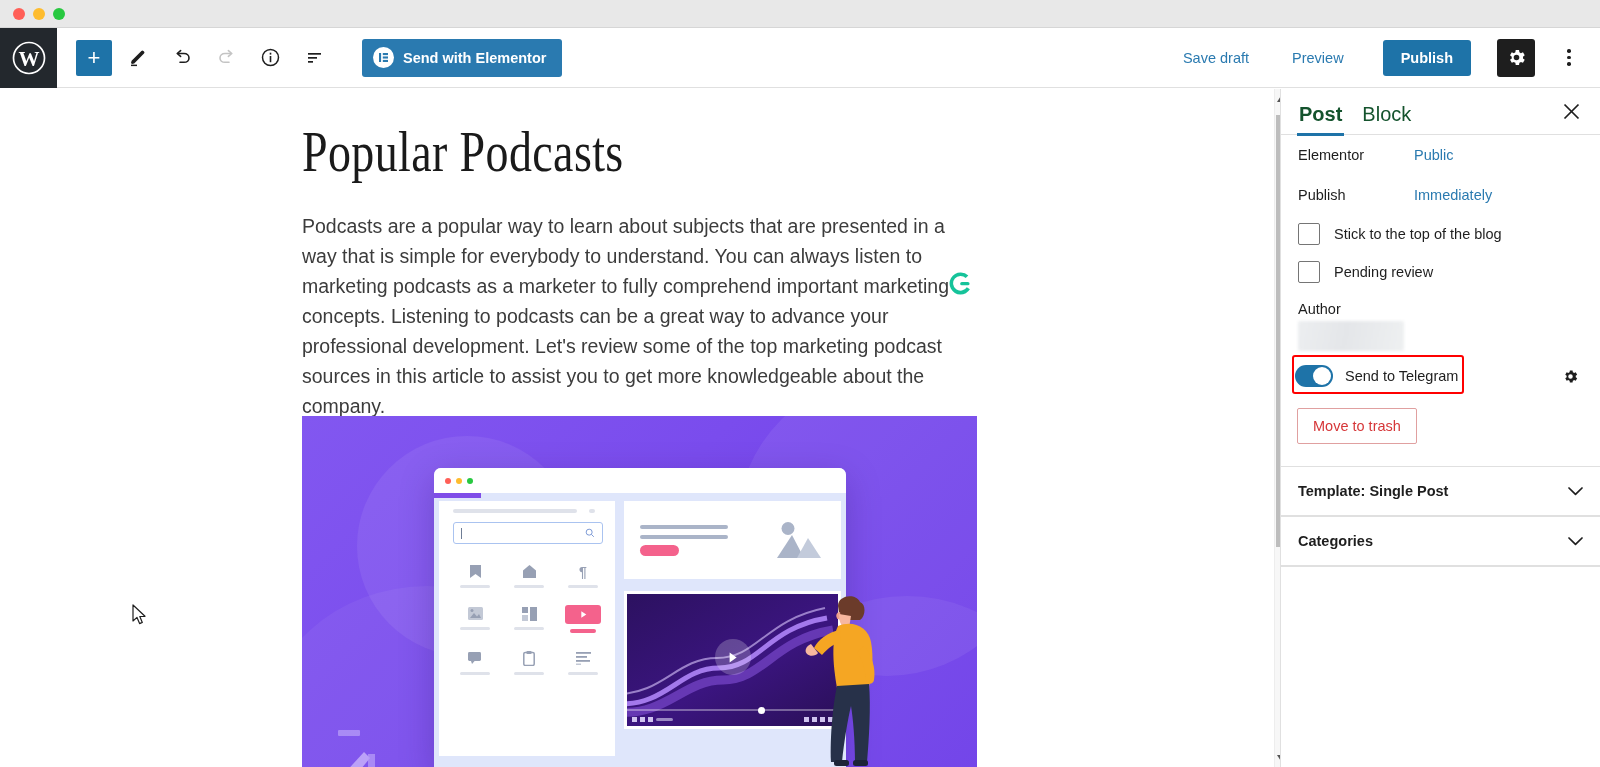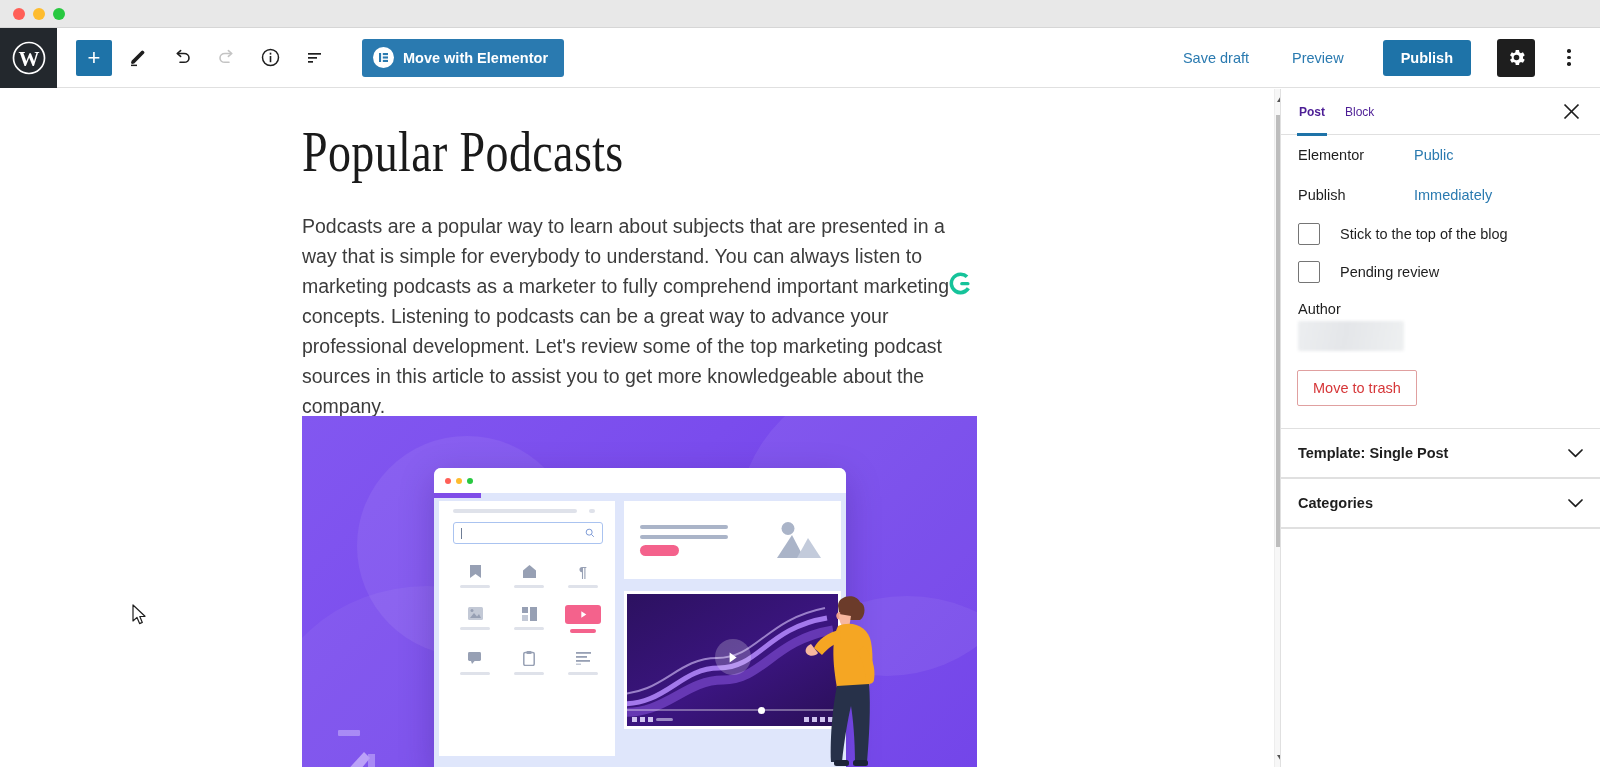--- a/index.html
+++ b/index.html
@@ -235,21 +235,21 @@
     background: #fff; border-left: 1px solid #e0e0e0;
     overflow: hidden;
   }
   .sb-tabs {
     height: 46px; border-bottom: 1px solid #e0e0e0;
     display: flex; align-items: center; padding: 0 8px 0 8px;
     position: relative;
   }
   .sb-tab {
     background: none; border: none; cursor: pointer;
-    font-size: 12px; color: #4c1d95; padding: 14px 10px 13px;
+    font-size: 20px; color: #14532d; padding: 14px 10px 13px;
     font-family: "Liberation Sans", sans-serif;
     position: relative; height: 46px;
   }
   .sb-tab.active { font-weight: 600; }
   .sb-tab.active::after {
     content: ""; position: absolute; left: 8px; right: 8px; bottom: -1px;
     height: 3px; background: #1e73a8;
   }
   .sb-close {
     margin-left: auto; background: none; border: none; cursor: pointer;
@@ -269,21 +269,21 @@
   .row {
     display: flex; align-items: center; justify-content: flex-start;
     padding: 0 17px; height: 40px; font-size: 14.5px;
   }
   .row-label { color: #1e1e1e; width: 112px; flex: 0 0 112px; }
   .row-value {
     background: none; border: none; cursor: pointer; color: #2a7ab0;
     font-size: 14.5px; padding: 4px 4px; font-family: "Liberation Sans", sans-serif;
   }
 
-  .cb-row { display: flex; align-items: center; gap: 20px; padding: 8px 17px 8px 17px; }
+  .cb-row { display: flex; align-items: center; gap: 14px; padding: 8px 17px 8px 17px; }
   .checkbox {
     width: 22px; height: 22px; border: 1.5px solid #757575;
     border-radius: 2px; background: #fff; flex: 0 0 22px; cursor: pointer;
   }
   .cb-label { font-size: 14.5px; color: #1e1e1e; }
 
   .author-label { padding: 10px 17px 4px; font-size: 14.5px; color: #1e1e1e; }
   .author-blur {
     margin: 0 17px; width: 106px; height: 30px;
     background: linear-gradient(100deg,#eceef0,#e4e6e9 45%,#eef0f1);
@@ -384,21 +384,21 @@
 
       <button class="elementor-btn">
         <span class="el-badge">
           <svg width="11" height="11" viewBox="0 0 11 11">
             <rect x="1" y="1" width="2.1" height="9" fill="#2a7ab0"></rect>
             <rect x="4.8" y="1" width="5.2" height="2.1" fill="#2a7ab0"></rect>
             <rect x="4.8" y="4.45" width="5.2" height="2.1" fill="#2a7ab0"></rect>
             <rect x="4.8" y="7.9" width="5.2" height="2.1" fill="#2a7ab0"></rect>
           </svg>
         </span>
-        <span>Move with Elementor</span>
+        <span>Send with Elementor</span>
       </button>
     </div>
 
     <div class="tb-right">
       <button class="link-btn">Save draft</button>
       <button class="link-btn">Preview</button>
       <button class="publish-btn">Publish</button>
 
       <button class="gear-btn">
         <svg width="21" height="21" viewBox="0 0 24 24">
@@ -649,20 +649,32 @@
     </div>
 
     <div class="cb-row">
       <span class="checkbox"></span>
       <span class="cb-label">Pending review</span>
     </div>
 
     <div class="author-label">Author</div>
     <div class="author-blur"></div>
 
+    <div class="tg-wrap">
+      <div class="tg-highlight"></div>
+      <span class="toggle">
+        <span class="toggle-knob"></span>
+      </span>
+      <span class="tg-label">Send to Telegram</span>
+      <button class="tg-gear">
+        <svg width="17" height="17" viewBox="0 0 24 24">
+          <path fill="#1e1e1e" d="M19.4 13a7.6 7.6 0 0 0 0-2l2-1.6-2-3.4-2.4 1a7.6 7.6 0 0 0-1.7-1l-.4-2.6h-3.8l-.4 2.6a7.6 7.6 0 0 0-1.7 1l-2.4-1-2 3.4 2 1.6a7.6 7.6 0 0 0 0 2l-2 1.6 2 3.4 2.4-1a7.6 7.6 0 0 0 1.7 1l.4 2.6h3.8l.4-2.6a7.6 7.6 0 0 0 1.7-1l2.4 1 2-3.4zM12 15.2A3.2 3.2 0 1 1 15.2 12 3.2 3.2 0 0 1 12 15.2z"></path>
+        </svg>
+      </button>
+    </div>
 
     <button class="trash-btn">Move to trash</button>
 
     <div style="height:22px;"></div>
     <div class="panel-sep"></div>
 
     <button class="panel-head">
       <span class="ph-title">Template: Single Post</span>
       <svg width="15" height="10" viewBox="0 0 15 10">
         <path d="M1 2 L7.5 8.4 L14 2" fill="none" stroke="#1e1e1e" stroke-width="1.7" stroke-linecap="round" stroke-linejoin="round"></path>

